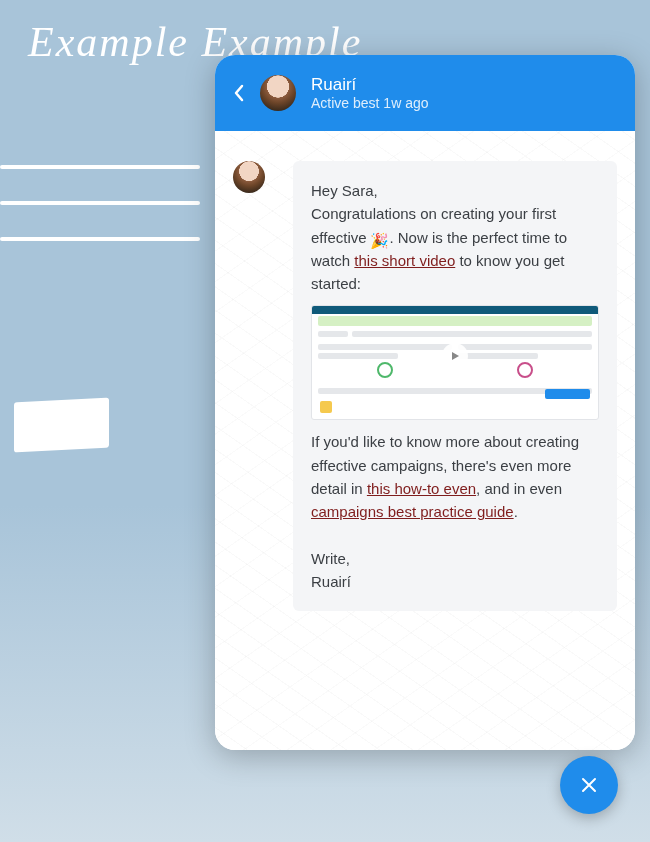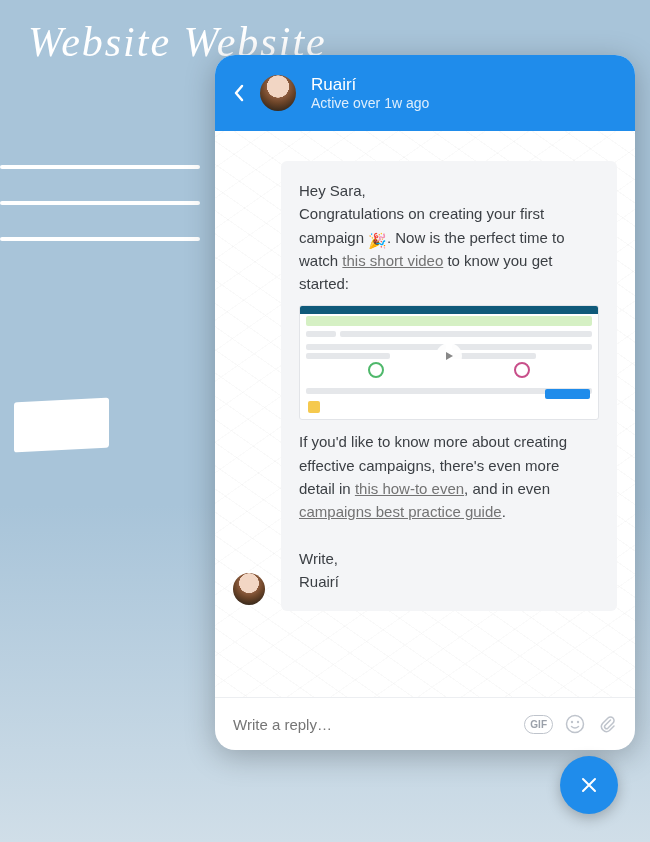--- a/index.html
+++ b/index.html
@@ -87,42 +87,42 @@
       position: relative;
       background: #fff;
       background-image:
         repeating-linear-gradient(35deg, transparent 0 18px, rgba(0,0,0,0.025) 18px 19px),
         repeating-linear-gradient(-35deg, transparent 0 24px, rgba(0,0,0,0.02) 24px 25px);
     }
     .chat-body::-webkit-scrollbar { width: 6px; }
     .chat-body::-webkit-scrollbar-thumb { background: #d0d0d0; border-radius: 3px; }
     .msg-row {
       display: flex;
-      align-items: flex-end;
-      gap: 16px;
+      align-items: flex-start;
+      gap: 28px;
     }
     .msg-avatar {
       width: 32px;
       height: 32px;
       border-radius: 50%;
       background: radial-gradient(circle at 50% 32%, #f2d6c4 0%, #f2d6c4 36%, #8b5a3c 37%, #6b4428 55%, #3a2a1c 80%);
       flex-shrink: 0;
       margin-bottom: 6px;
     }
     .msg-bubble {
       background: #f4f5f7;
       border-radius: 6px;
       padding: 18px 18px;
       color: #3b3f44;
       font-size: 15px;
       line-height: 1.55;
       flex: 1;
     }
     .msg-bubble a, .link-u {
-      color: #737373;
+      color: #7f1d1d;
       text-decoration: underline;
       cursor: pointer;
     }
     .video-thumb {
       margin: 10px 0;
       border: 1px solid #e2e4e8;
       border-radius: 3px;
       overflow: hidden;
       background: #fff;
       position: relative;
@@ -195,48 +195,48 @@
       cursor: pointer;
     }
     .emoji-party {
       display:inline-block;
       transform: translateY(3px);
     }
   </style>
 </head>
 <body>
 
-<div class="bg-title">Website Website</div>
+<div class="bg-title">Example Example</div>
 <div class="bg-lines">
   <div class="bg-line"></div>
     <div class="bg-line"></div>
     <div class="bg-line"></div>
 </div>
 <div class="bg-box"></div>
 
 <div class="chat-widget">
   <div class="chat-header">
     <div class="back-btn">
       <svg width="12" height="18" viewBox="0 0 12 18">
         <path d="M9 2 L3 9 L9 16" stroke="#fff" stroke-width="2.5" fill="none" stroke-linecap="round" stroke-linejoin="round"></path>
       </svg>
     </div>
     <div class="header-avatar"></div>
     <div class="header-info">
       <span class="agent-name">Ruairí</span>
-      <span class="agent-status">Active over 1w ago</span>
+      <span class="agent-status">Active best 1w ago</span>
     </div>
   </div>
 
   <div class="chat-body">
     <div class="msg-row">
       <div class="msg-avatar"></div>
       <div class="msg-bubble">
         <span>Hey Sara,</span><br>
-        <span>Congratulations on creating your first campaign </span><span class="emoji-party">🎉</span><span>. Now is the perfect time to watch </span><span class="link-u">this short video</span><span> to know you get started:</span>
+        <span>Congratulations on creating your first effective </span><span class="emoji-party">🎉</span><span>. Now is the perfect time to watch </span><span class="link-u">this short video</span><span> to know you get started:</span>
 
         <div class="video-thumb">
           <div class="vt-topbar"></div>
           <div class="vt-greenbar"></div>
           <div class="vt-row">
               <div class="vt-gray" style="flex:0 0 30px"></div>
               <div class="vt-gray"></div>
             </div>
           <div class="vt-content">
             <div class="vt-col">
@@ -263,36 +263,19 @@
         </div>
 
         <span>If you'd like to know more about creating effective campaigns, there's even more detail in </span><span class="link-u">this how-to even</span><span>, and in even </span><span class="link-u">campaigns best practice guide</span><span>.</span>
         <br><br>
         <span>Write,</span><br>
         <span>Ruairí</span>
       </div>
     </div>
   </div>
 
-  <div class="chat-footer">
-    <input class="reply-input" placeholder="Write a reply…" style="">
-    <span class="gif-btn">GIF</span>
-    <span class="icon-btn">
-      <svg width="20" height="20" viewBox="0 0 20 20">
-        <circle cx="10" cy="10" r="8.5" stroke="#bfc4cc" stroke-width="1.5" fill="none"></circle>
-        <circle cx="7" cy="8" r="1.2" fill="#bfc4cc"></circle>
-        <circle cx="13" cy="8" r="1.2" fill="#bfc4cc"></circle>
-        <path d="M6.5 12.5 Q10 15.5 13.5 12.5" stroke="#bfc4cc" stroke-width="1.5" fill="none" stroke-linecap="round"></path>
-      </svg>
-    </span>
-    <span class="icon-btn">
-      <svg width="20" height="20" viewBox="0 0 20 20">
-        <path d="M13.5 6 L8 11.5 a2 2 0 0 0 2.8 2.8 L16 9 a3.5 3.5 0 0 0 -5 -5 L5.5 9.5 a5 5 0 0 0 7 7 L17 12" stroke="#bfc4cc" stroke-width="1.5" fill="none" stroke-linecap="round"></path>
-      </svg>
-    </span>
-  </div>
 </div>
 
 <div class="close-fab">
   <svg width="20" height="20" viewBox="0 0 20 20">
     <path d="M4 4 L16 16 M16 4 L4 16" stroke="#fff" stroke-width="2" stroke-linecap="round"></path>
   </svg>
 </div>
 
 </body></html>

